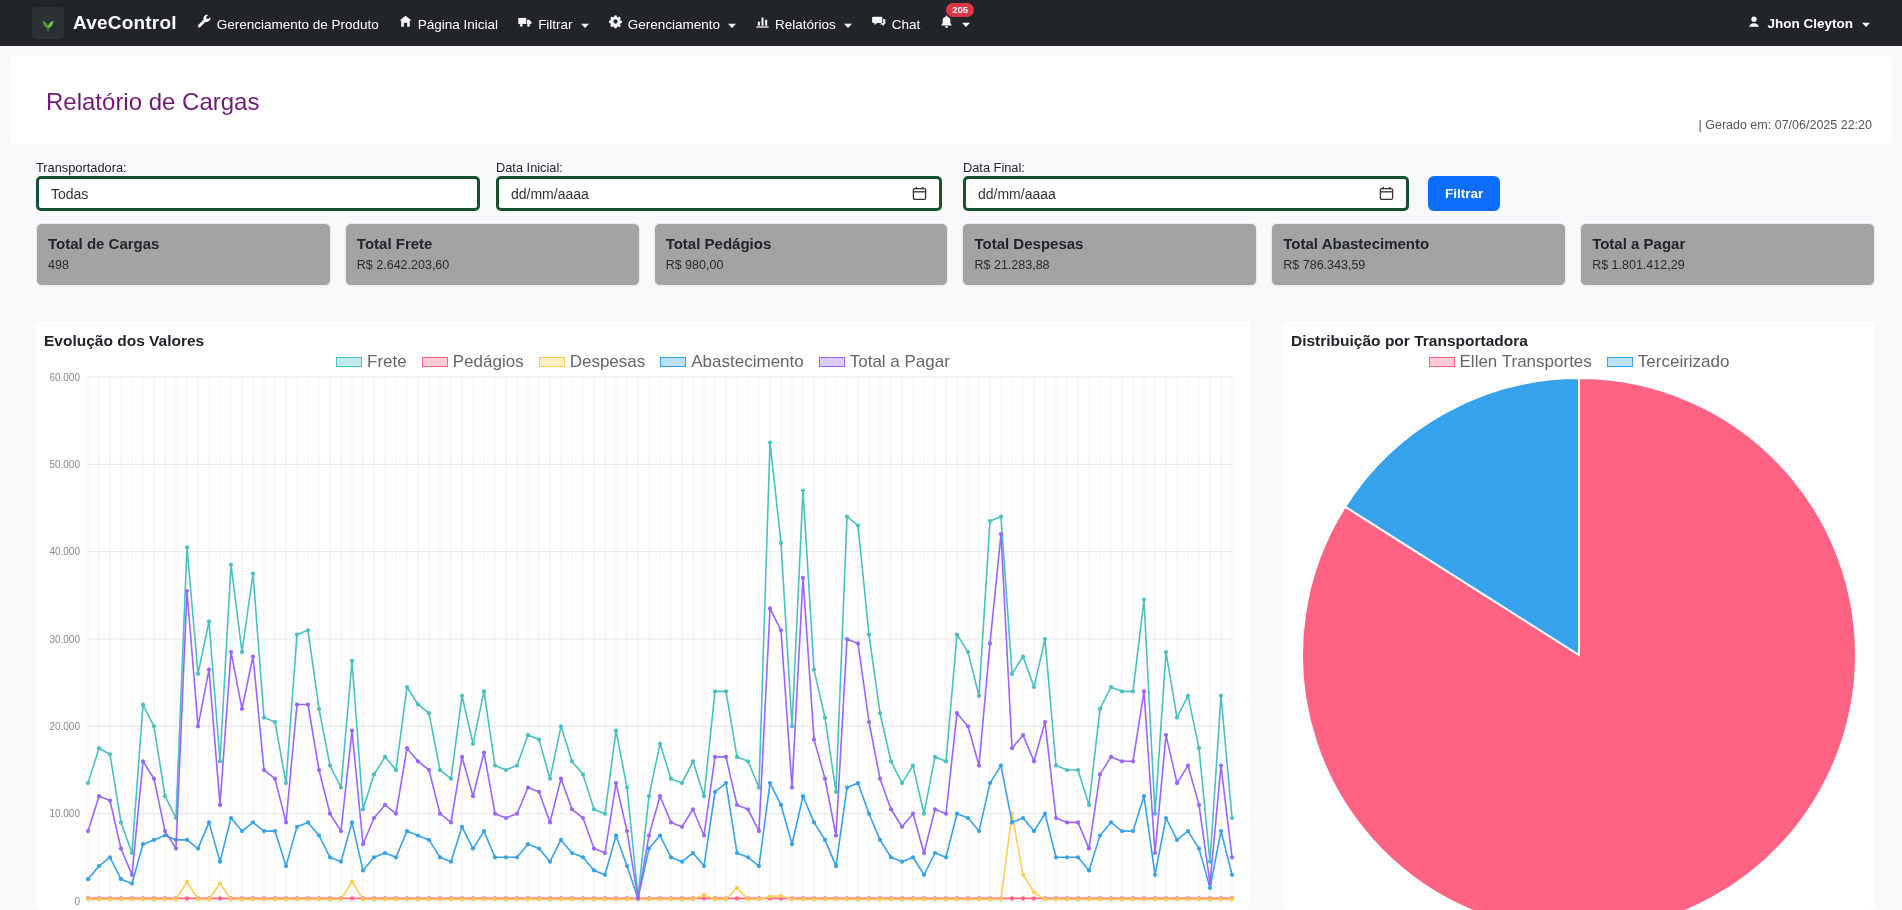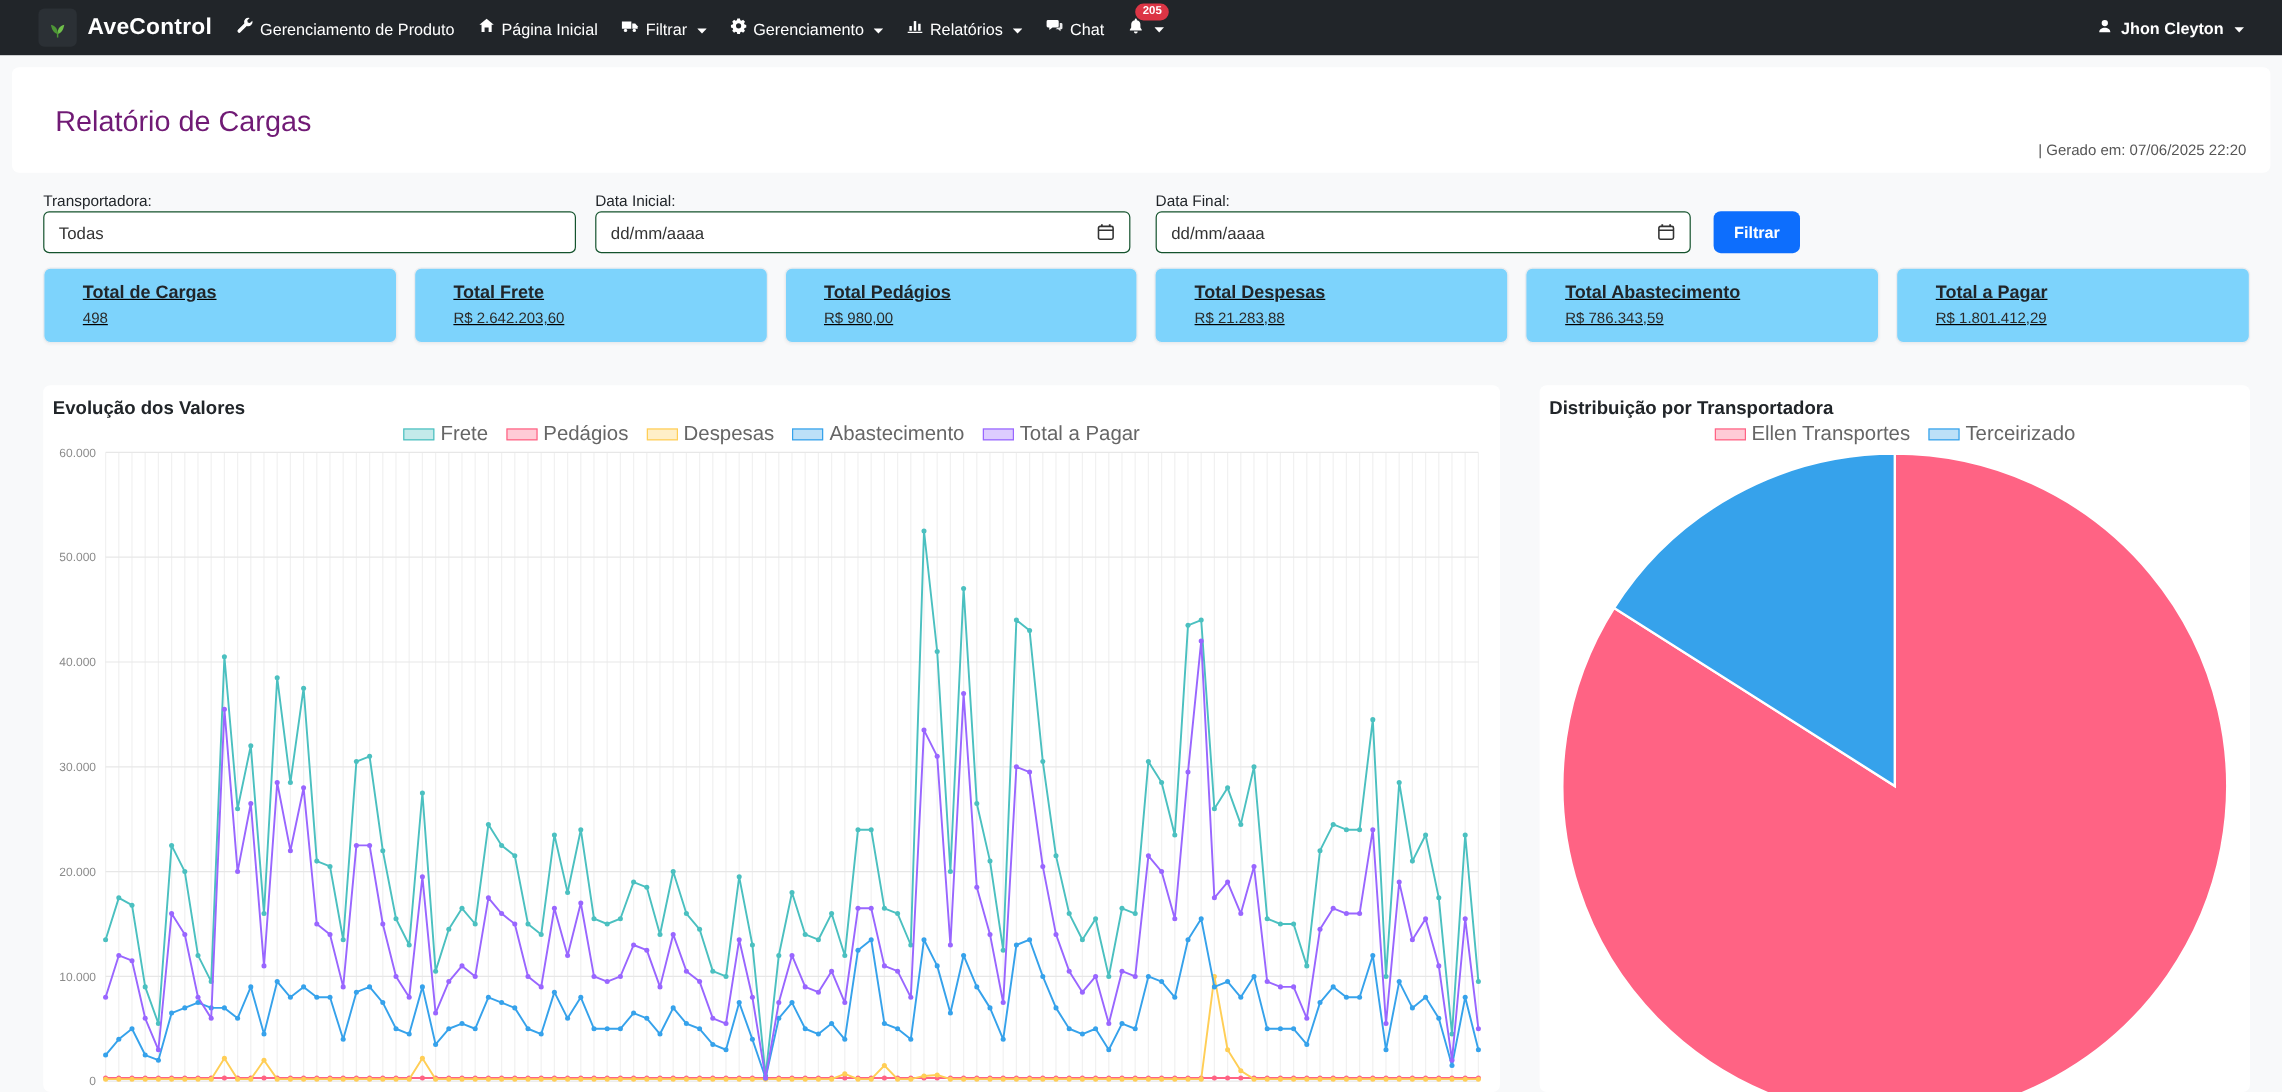--- a/index.html
+++ b/index.html
@@ -20,27 +20,27 @@
   .badge { position:absolute; top:-11px; left:7px; background:#dc3545; color:#fff; font-size:9.5px; font-weight:700; padding:2px 6px; border-radius:9px; line-height:1; }
   .user-menu { display:flex; align-items:center; gap:6px; font-size:13.5px; font-weight:600; cursor:pointer; }
 
   
   .header-card { position:absolute; left:10px; right:10px; top:56px; height:88px; background:#fff; border-radius:6px; }
   .page-title { margin:10px; padding:22px 0 0 26px; font-size:24px; font-weight:400; color:#701a75; }
   .generated { position:absolute; right:20px; bottom:12px; font-size:12.5px; color:#555; }
 
   
   .filter-label { position:absolute; font-size:12.8px; color:#212529; }
-  .input-box { position:absolute; height:35px; background:#fff; border:1px solid #14532d; border-radius:5px; display:flex; align-items:center; padding:0 12px; font-size:14px; color:#333; cursor:pointer; }
+  .input-box { position:absolute; height:35px; background:#fff; border:3px solid #14532d; border-radius:5px; display:flex; align-items:center; padding:0 12px; font-size:14px; color:#333; cursor:pointer; }
   .input-box .cal { margin-left:auto; display:flex; }
   .btn-primary { position:absolute; left:1428px; top:176px; height:35px; background:#0d6efd; color:#fff; border:none; border-radius:6px; font-size:13.5px; font-weight:700; padding:10px 17px; cursor:pointer; font-family:inherit; }
 
   
   .stats-row { position:absolute; left:36px; right:27px; top:223px; display:flex; gap:14px; }
-  .stat-card { flex:1; background:#7dd3fc; border:1px solid #e9ecef; border-radius:6px; padding:11px 32px; height:63px; box-shadow:0 1px 2px rgba(0,0,0,.03);text-decoration:underline; }
+  .stat-card { flex:1; background:#a3a3a3; border:1px solid #e9ecef; border-radius:6px; padding:11px 11px; height:63px; box-shadow:0 1px 2px rgba(0,0,0,.03); }
   .stat-label { font-size:15px; font-weight:700; color:#212529; margin-bottom:6px; }
   .stat-value { font-size:12.5px; color:#2b2b2b; }
 
   
   .chart-card { position:absolute; top:321px; background:#fff; border-radius:6px; }
   .chart-card.left { left:36px; width:1214px; height:589px; }
   .chart-card.right { left:1283px; width:592px; height:589px; }
   .chart-title { margin:0; padding:11px 0 0 8px; font-size:15.5px; font-weight:700; color:#212529; }
   .legend-row { display:flex; justify-content:center; align-items:center; gap:15px; height:18px; margin-top:3px; }
   .legend-item { display:flex; align-items:center; gap:5px; font-size:17px; color:#666; cursor:pointer; }

